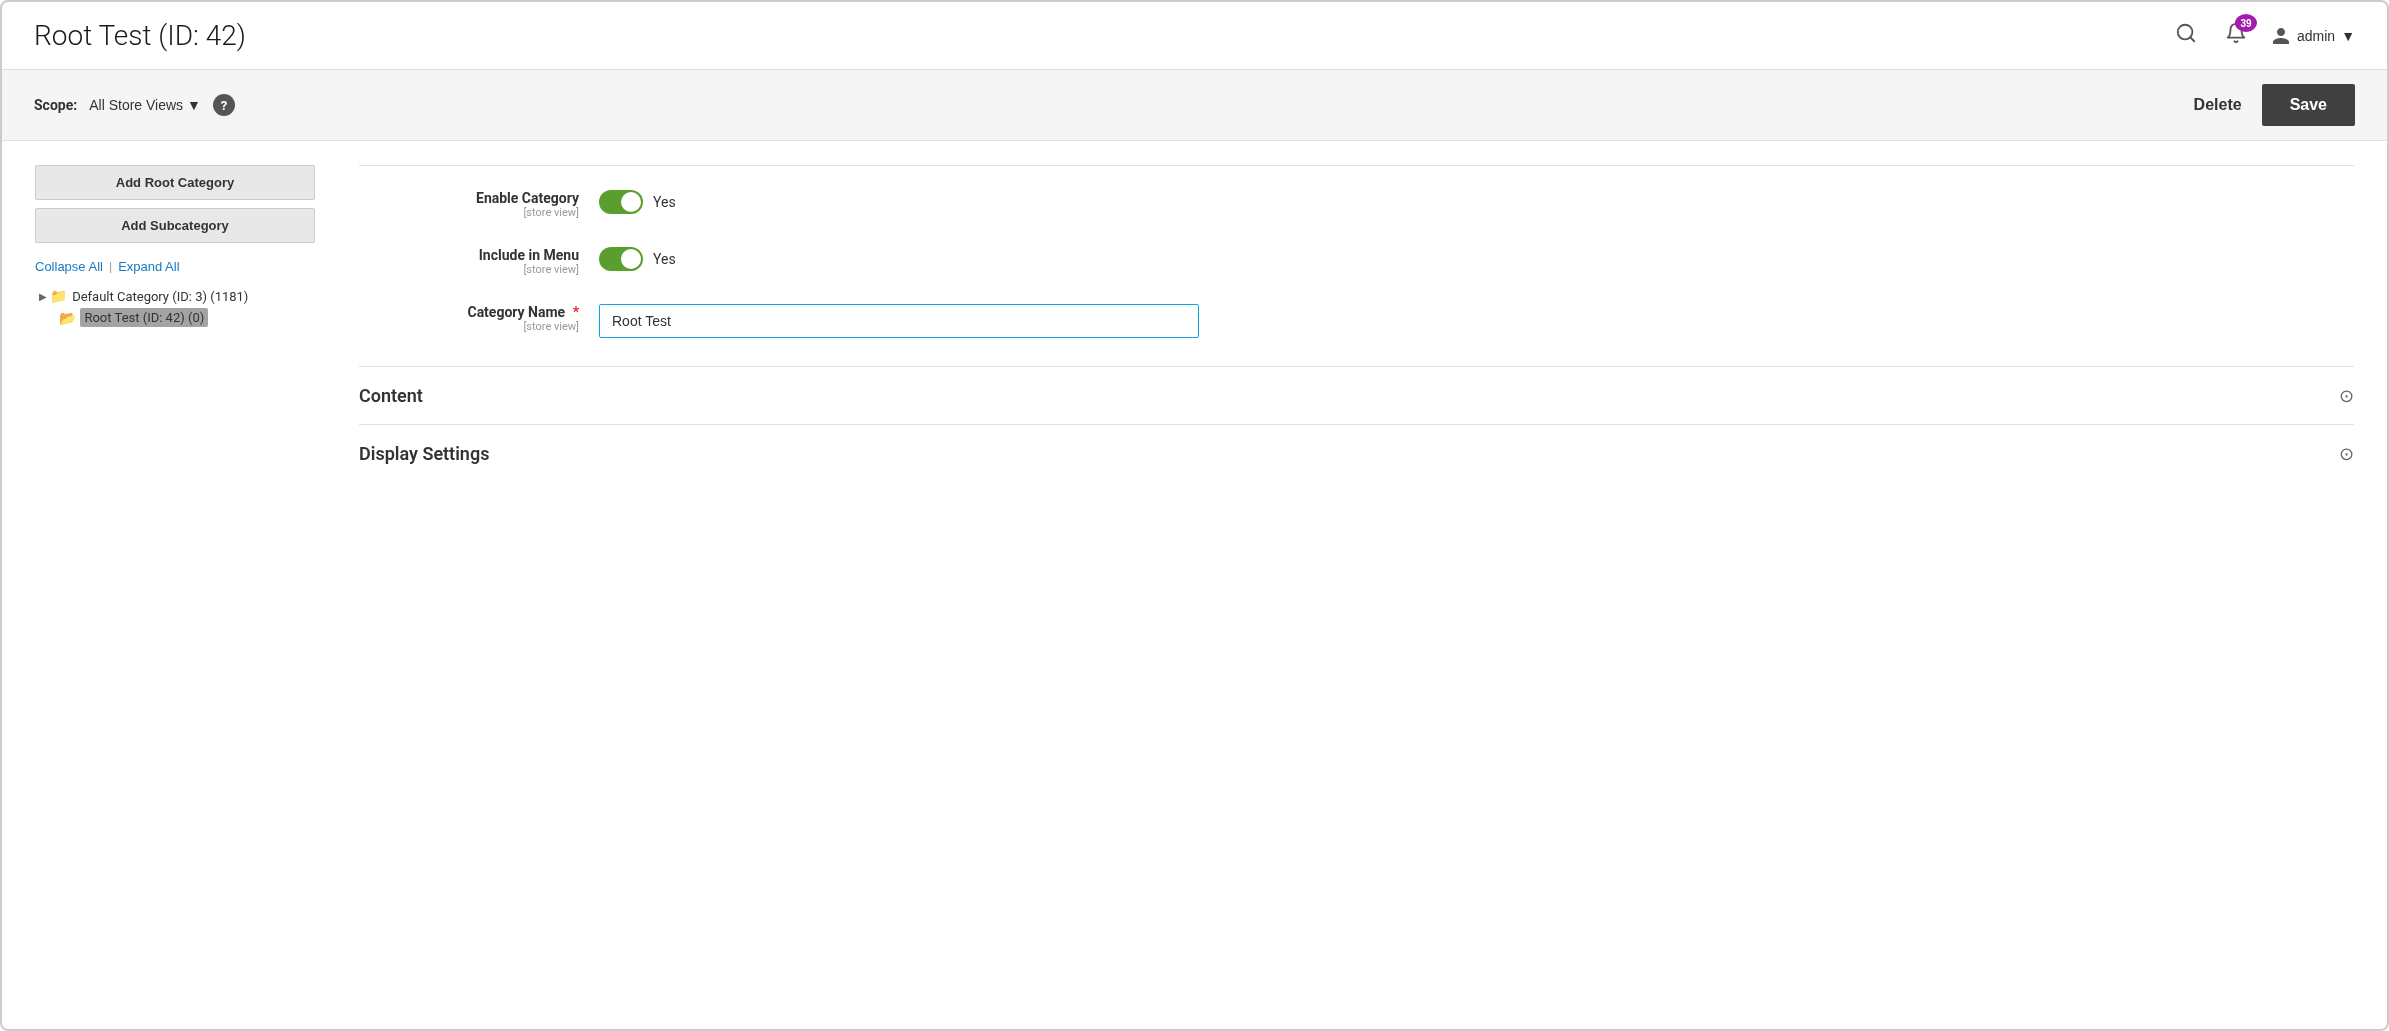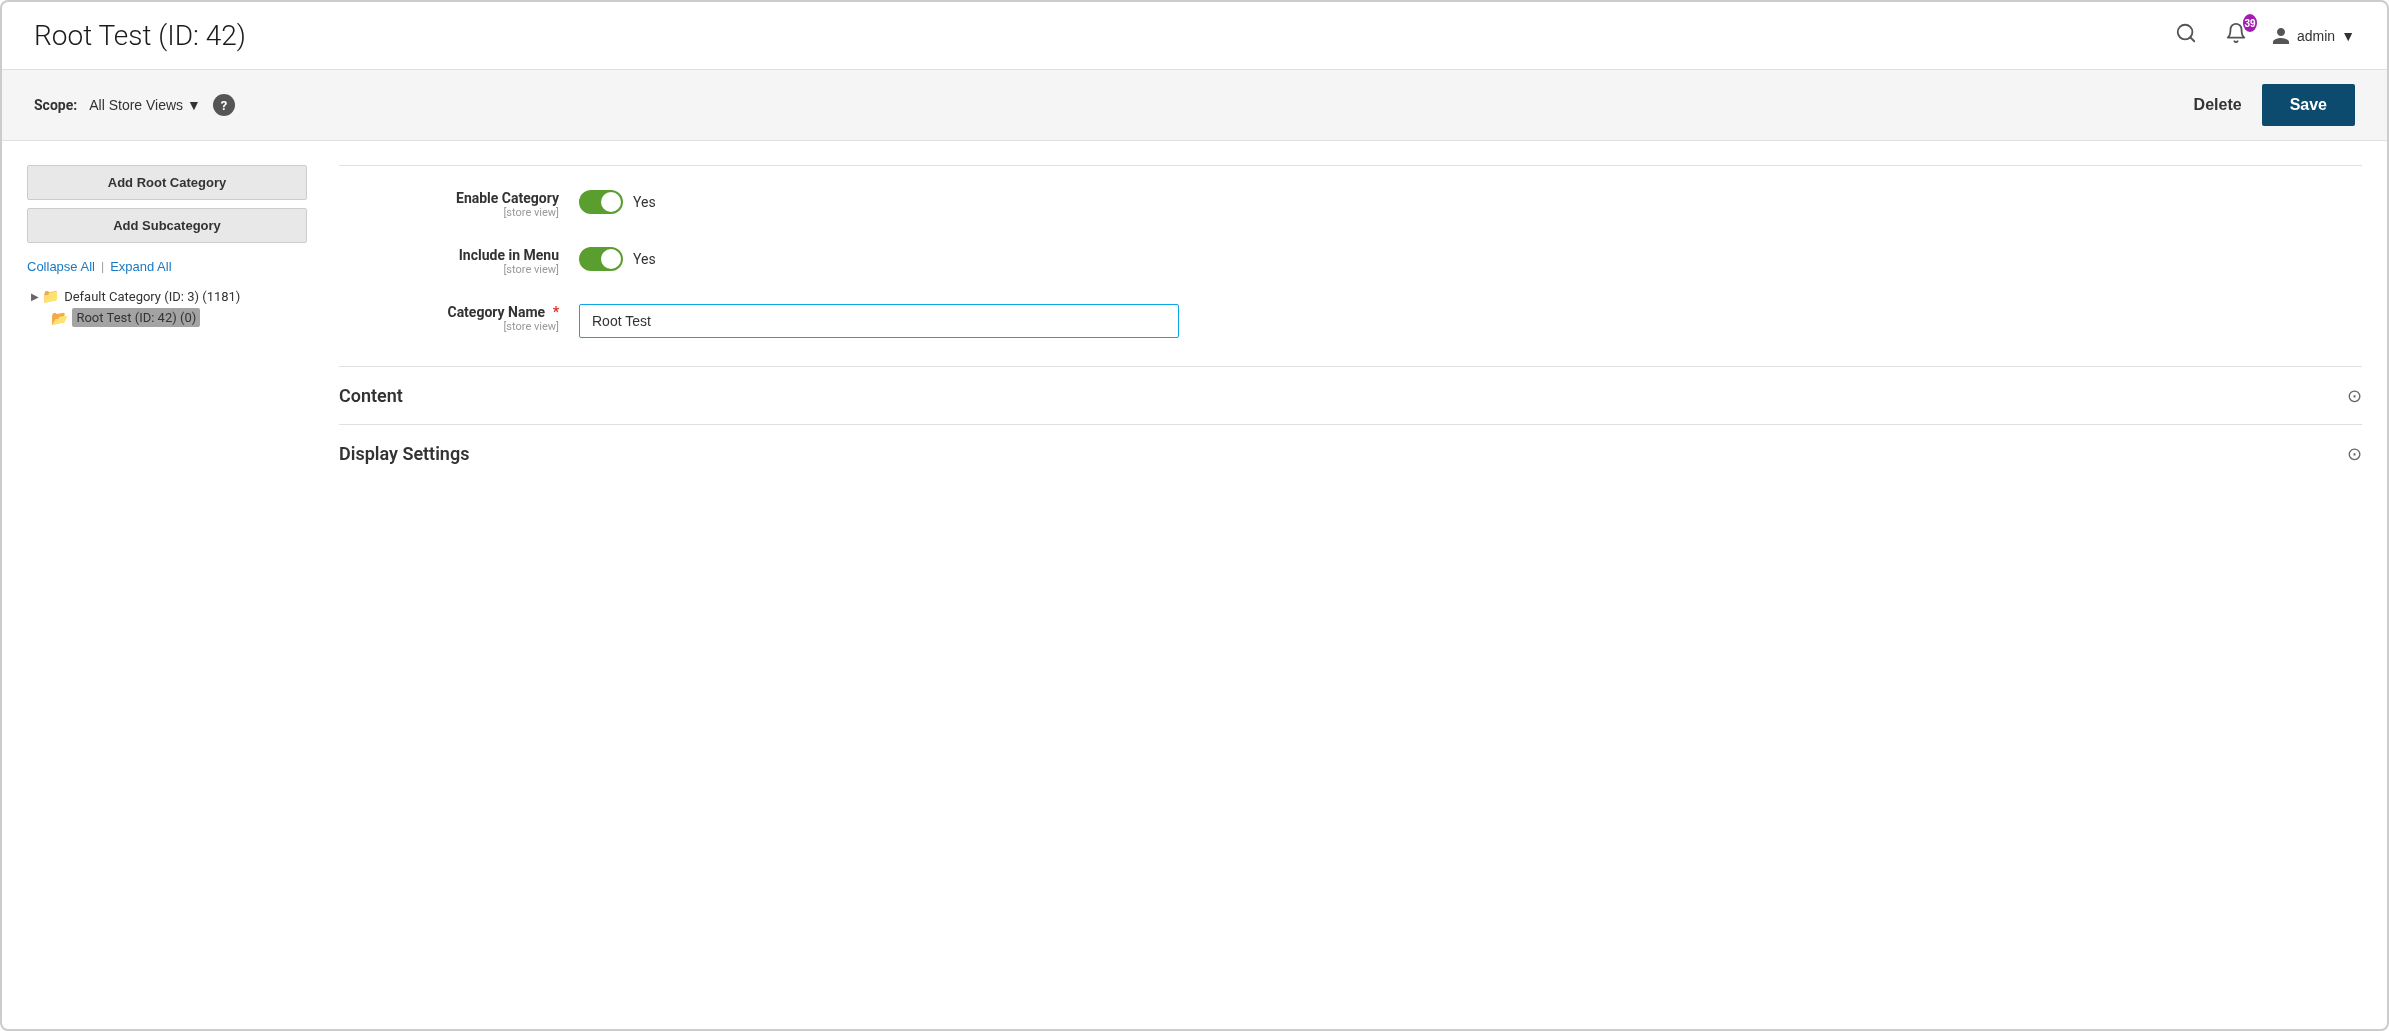--- a/index.html
+++ b/index.html
@@ -59,21 +59,21 @@
 
     .notification-badge {
       position: absolute;
       top: -4px;
       right: -6px;
       background: #a21caf;
       color: #fff;
       font-size: 10px;
       font-weight: bold;
       border-radius: 50%;
-      width: 14px;
+      width: 22px;
       height: 18px;
       display: flex;
       align-items: center;
       justify-content: center;
     }
 
     .user-menu {
       display: flex;
       align-items: center;
       gap: 6px;
@@ -140,35 +140,35 @@
       background: none;
       border: none;
       font-size: 16px;
       font-weight: 600;
       color: #333;
       cursor: pointer;
       padding: 8px 16px;
     }
 
     .save-btn {
-      background: #0c4a6e;
+      background: #404040;
       color: #fff;
       border: none;
       padding: 12px 28px;
       font-size: 16px;
       font-weight: 600;
       cursor: pointer;
       border-radius: 2px;
     }
 
     
     .main-content {
       display: flex;
-      padding: 24px 25px;
-      gap: 32px;
+      padding: 24px 33px;
+      gap: 44px;
     }
 
     
     .sidebar {
       width: 280px;
       flex-shrink: 0;
     }
 
     .sidebar-btn {
       display: block;

